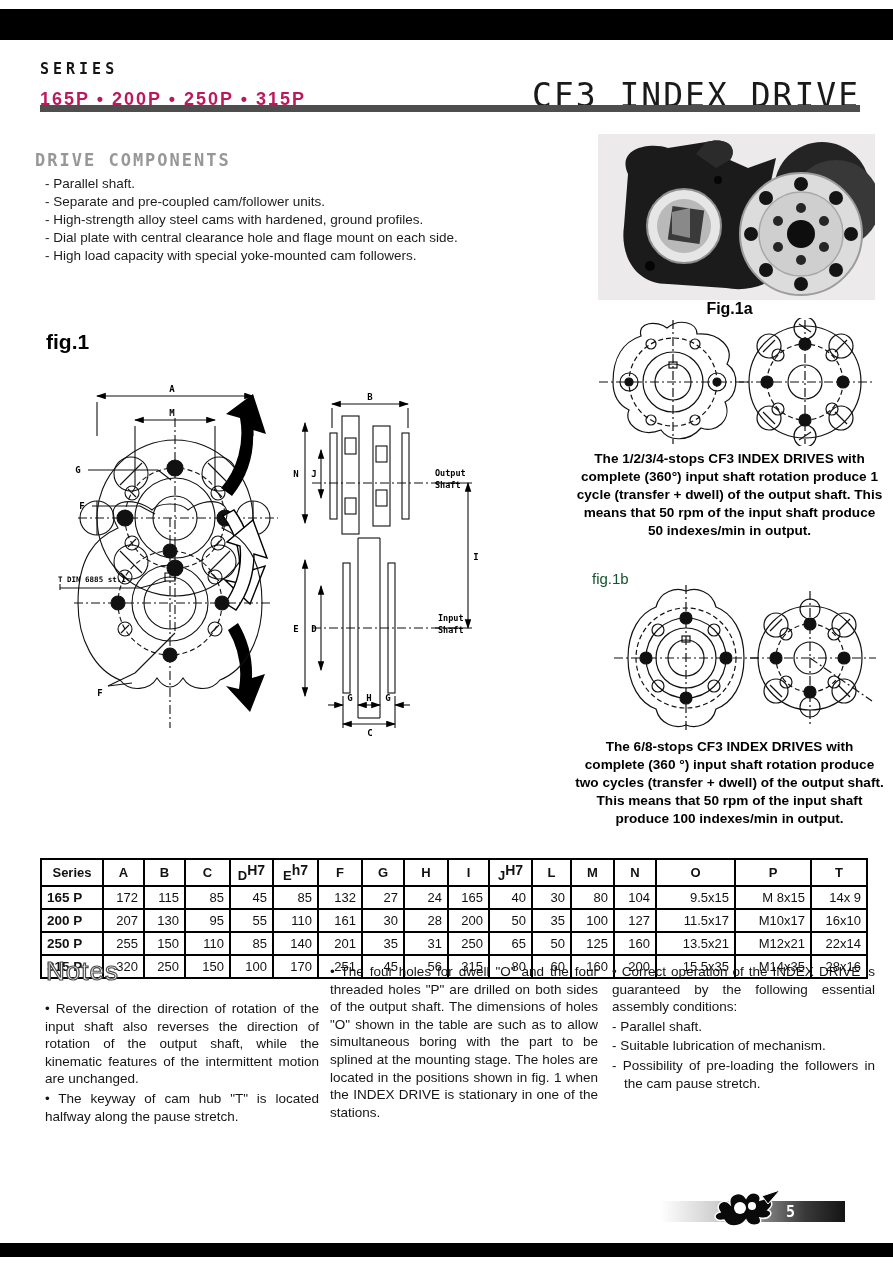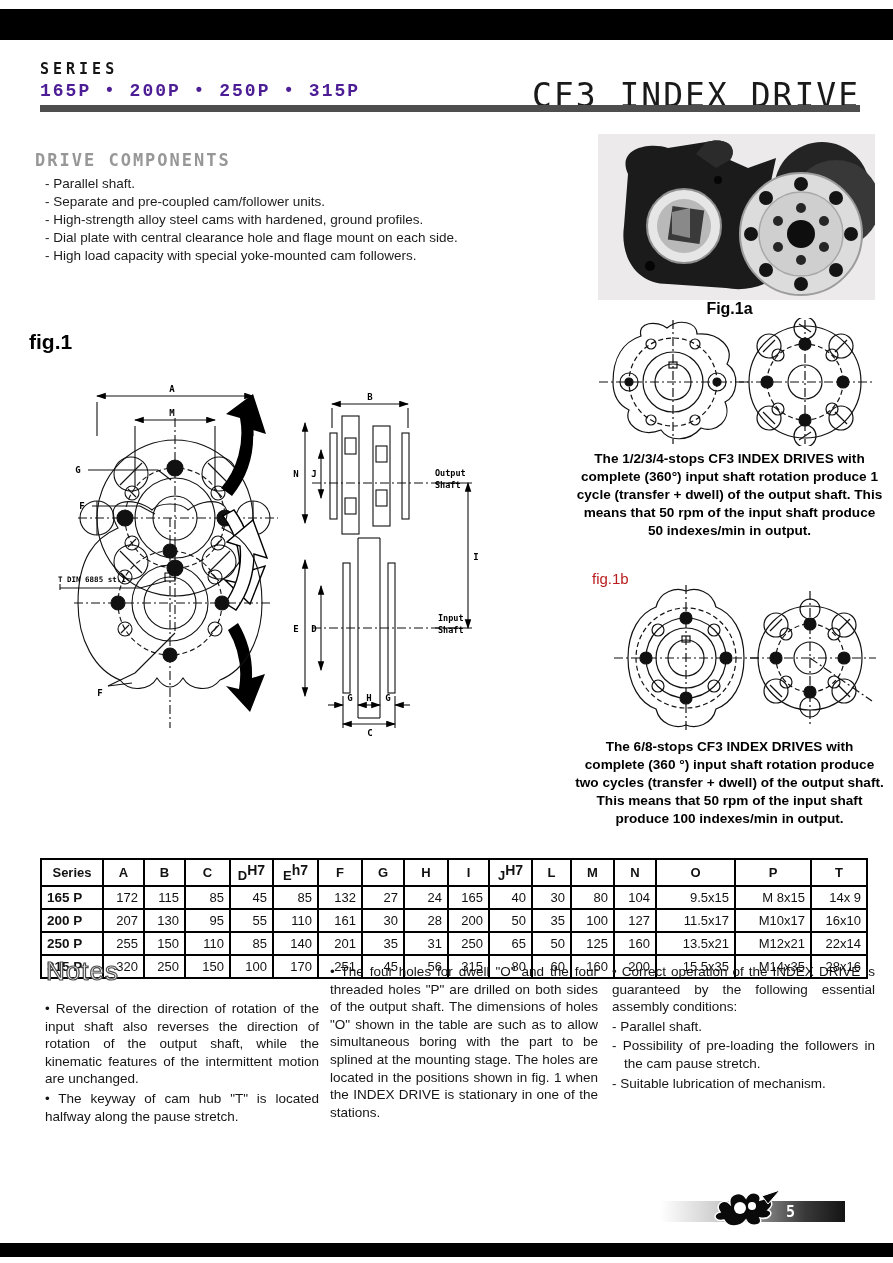--- a/index.html
+++ b/index.html
@@ -2,30 +2,30 @@
 <html><head>
 <meta charset="utf-8">
 <style>
   html,body{margin:0;padding:0;background:#ffffff;}
   #page{position:relative;width:893px;height:1263px;background:#ffffff;overflow:hidden;
         font-family:"Liberation Sans",sans-serif;color:#111;}
   .abs{position:absolute;}
   .scanbar{background:#000;}
   
   .series-label{font-family:"DejaVu Sans Mono",monospace;font-weight:bold;font-size:15px;letter-spacing:4px;color:#161616;}
-  .series-models{font-family:Liberation Mono, monospace;font-weight:bold;font-size:18px;letter-spacing:2px;color:#4c1d95;margin-top:3px;}
+  .series-models{font-family:Liberation Sans, sans-serif;font-weight:bold;font-size:18px;letter-spacing:2px;color:#be185d;margin-top:11px;}
   .page-title{font-family:"DejaVu Sans Mono",monospace;font-weight:normal;font-size:33px;letter-spacing:2px;color:#1a1a1a;text-align:right;white-space:nowrap;}
   .header-rule{background:#4e4e4e;height:7px;}
   
   .dc-heading{font-family:"DejaVu Sans Mono",monospace;font-weight:bold;font-size:17px;letter-spacing:2px;color:#979797;}
   .dc-list{list-style:none;margin:0;padding:0;font-size:13.5px;line-height:18px;color:#1c1c1c;}
   
   .fig1-label{font-size:21px;font-weight:bold;color:#000;}
   .fig1a-label{font-size:16px;font-weight:bold;color:#000;text-align:center;}
-  .fig1b-label{font-size:15px;font-weight:normal;color:#b91c1c;}
+  .fig1b-label{font-size:15px;font-weight:normal;color:#14532d;}
   .fig-caption{font-size:13.6px;font-weight:bold;line-height:18px;text-align:center;color:#000;}
   
   table.dims{border-collapse:collapse;table-layout:fixed;width:822px;border:2px solid #000;font-size:13px;}
   table.dims th,table.dims td{border:2px solid #000;padding:1px 5px;height:19px;overflow:hidden;white-space:nowrap;}
   table.dims thead th{font-weight:bold;text-align:center;padding:2px 2px;}
   table.dims thead th sup{font-size:14px;vertical-align:super;}
   table.dims td{text-align:right;font-weight:normal;color:#111;}
   table.dims th.series-cell{text-align:left;font-weight:bold;font-size:13.5px;}
   
   .notes-heading{font-size:26px;letter-spacing:1px;font-weight:normal;color:#f6f6f6;
@@ -203,21 +203,21 @@
           <circle cx="236" cy="51" r="6"></circle>
         <circle cx="188" cy="99" r="6"></circle>
           <circle cx="236" cy="99" r="6"></circle>
         <circle cx="178" cy="75" r="6" fill="#111"></circle>
           <circle cx="246" cy="75" r="6" fill="#111"></circle>
       </g>
     </g>
   </svg>
   <div class="abs fig-caption" style="left:575px;top:738px;width:309px;">The 6/8-stops CF3 INDEX DRIVES with complete (360 °) input shaft rotation produce two cycles (transfer + dwell) of the output shaft. This  means that 50 rpm of the input shaft produce 100 indexes/min in output.</div>
 
-  <div class="abs fig1-label" style="left:29px;top:330px;">fig.1</div>
+  <div class="abs fig1-label" style="left:46px;top:330px;">fig.1</div>
   <svg class="abs" style="left:40px;top:378px;" width="530" height="370" viewBox="0 0 530 370">
     <defs>
       <marker id="ar" markerWidth="9" markerHeight="8" refX="8" refY="3" orient="auto-start-reverse">
         <path d="M0,0 L9,3 L0,6 Z" fill="#000"></path>
       </marker>
     </defs>
     <g stroke="#111" fill="none" stroke-width="1.1">
 
       <line x1="135" y1="40" x2="135" y2="255" stroke-dasharray="9 3 2 3"></line>
       <line x1="38" y1="140" x2="238" y2="140" stroke-dasharray="9 3 2 3"></line>
@@ -492,22 +492,22 @@
   <div class="abs note-text" style="left:45px;top:1000px;width:274px;">
     <p>• Reversal of the direction of rotation of the input shaft  also reverses the direction of rotation of the output shaft, while the kinematic features of the intermittent motion are unchanged.</p>
     <p>• The keyway of cam hub "T" is located halfway along the pause stretch.</p>
   </div>
   <div class="abs note-text" style="left:330px;top:963px;width:268px;">
     <p>• The four holes for dwell "O" and the four threaded holes "P" are drilled on both sides of the output shaft. The dimensions of holes "O" shown in the table are such as to allow simultaneous boring with the part to be splined at the mounting stage. The holes are located in the positions shown in fig. 1 when the INDEX DRIVE is stationary in one of the stations.</p>
   </div>
   <div class="abs note-text" style="left:612px;top:963px;width:263px;">
     <p>• Correct operation of the INDEX DRIVE is guaranteed by the following essential assembly conditions:</p>
     <p class="note-dash">- Parallel shaft.</p>
+    <p class="note-dash">- Suitable lubrication of mechanism.</p>
     <p class="note-dash">- Possibility of pre-loading the followers in the cam pause stretch.</p>
-    <p class="note-dash">- Suitable lubrication of mechanism.</p>
   </div>
 
   <div class="abs footer-bar" style="left:660px;top:1201px;width:185px;"></div>
   <svg class="abs" style="left:710px;top:1186px;" width="72" height="40" viewBox="0 0 72 40">
     <path d="M14 34 C4 36 2 28 10 26 C4 18 14 12 20 18 C18 8 30 4 36 12 C40 4 52 6 50 14 C60 10 66 18 58 24 C64 26 60 34 50 32 C54 40 40 42 36 34 C30 42 18 42 14 34 Z" fill="#0a0a0a" stroke="#ffffff" stroke-width="1.5"></path>
     <path d="M52 10 L70 4 L58 18 Z" fill="#0a0a0a" stroke="#ffffff" stroke-width="1"></path>
     <circle cx="30" cy="22" r="6" fill="#ffffff"></circle>
     <circle cx="42" cy="20" r="4" fill="#ffffff"></circle>
   </svg>
   <div class="abs page-number" style="left:786px;top:1203px;">5</div>

